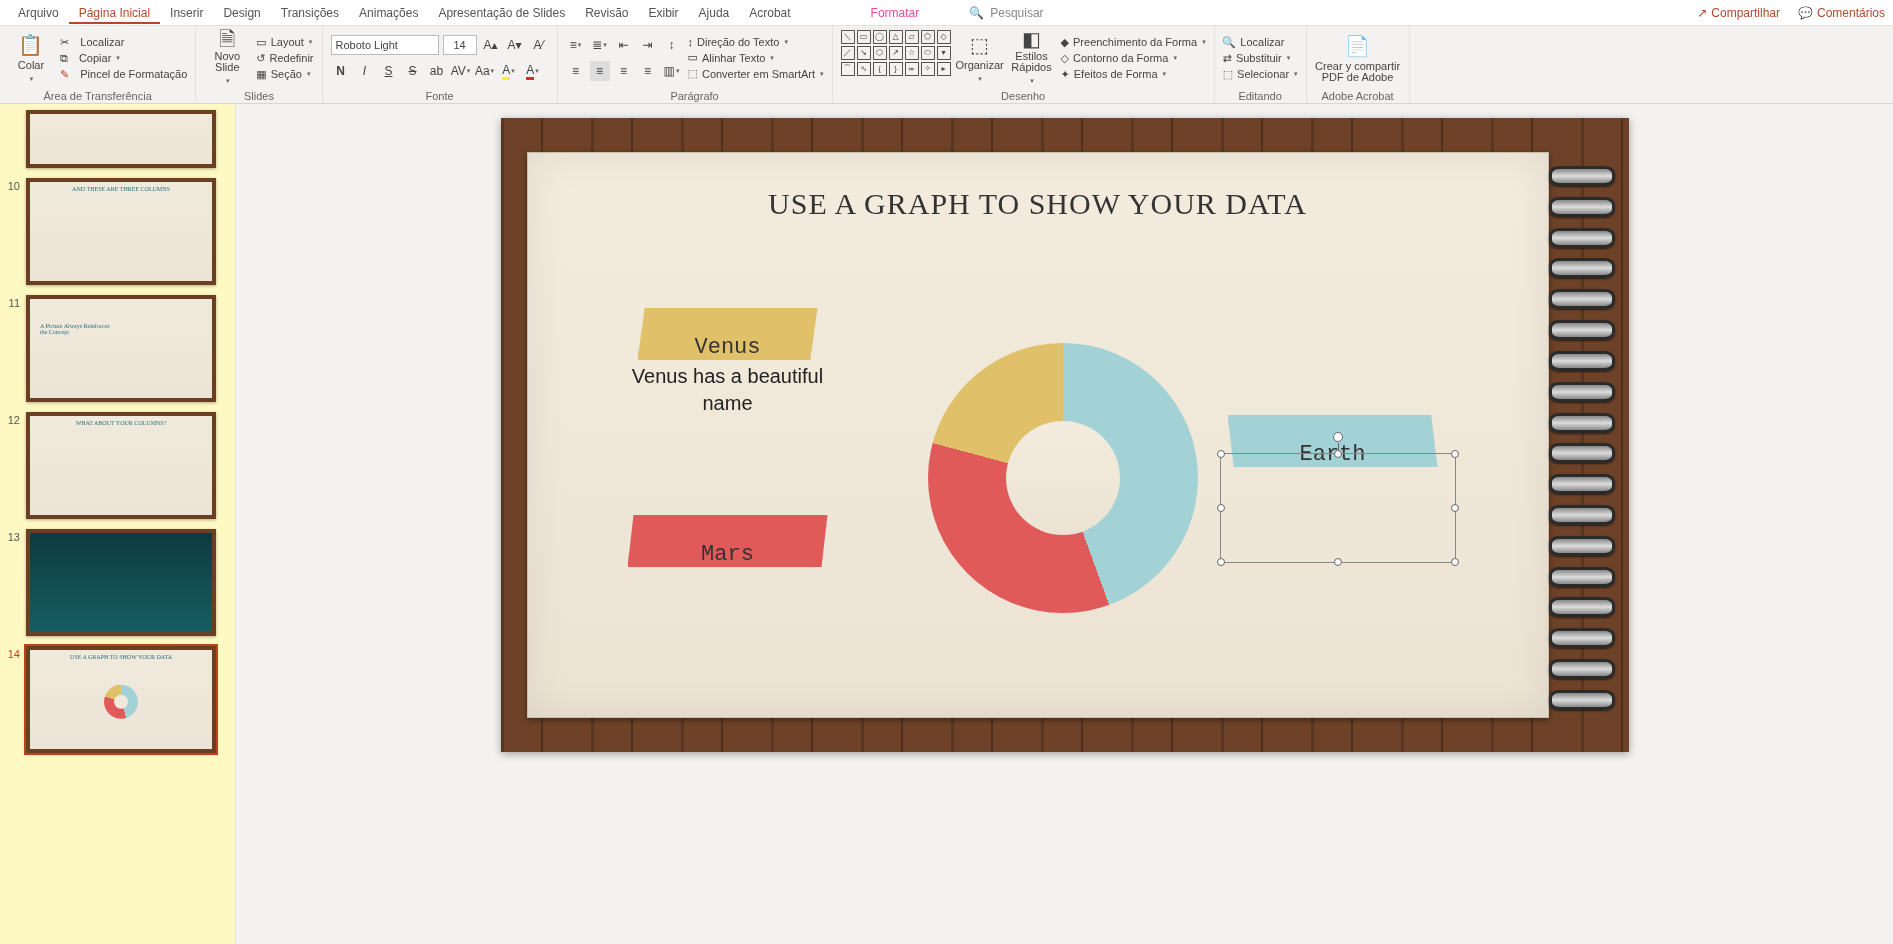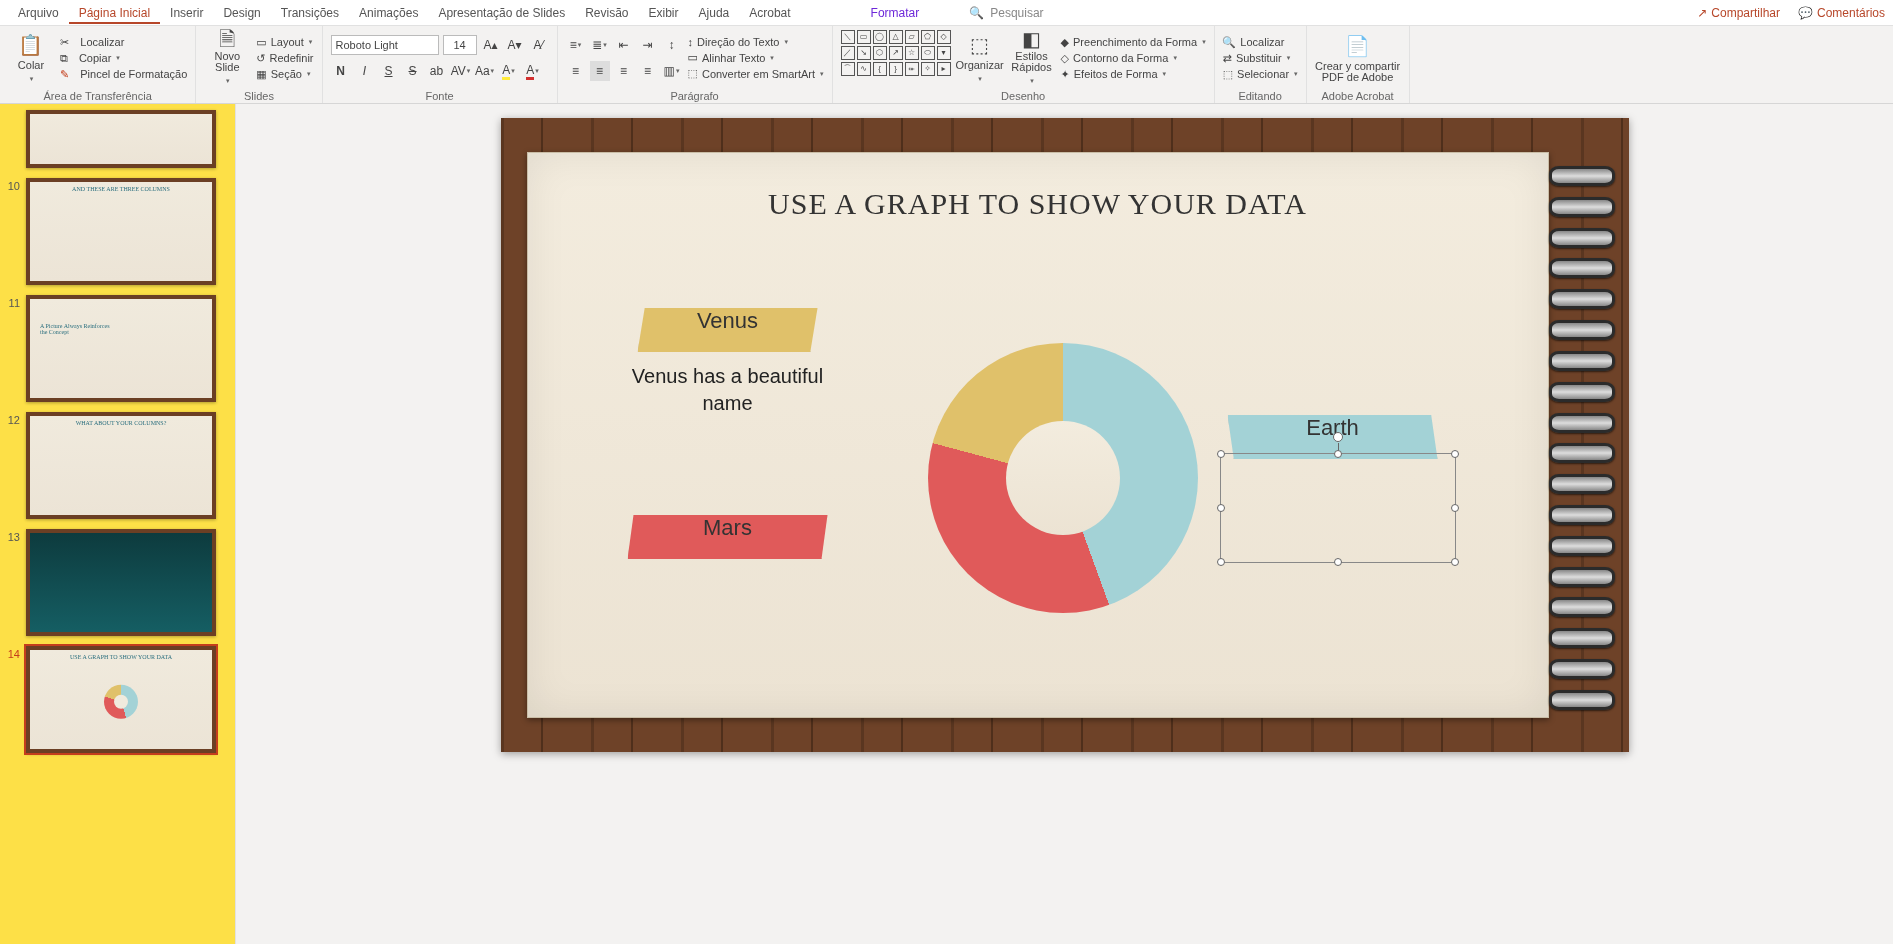--- a/index.html
+++ b/index.html
@@ -2,21 +2,21 @@
 <html><head>
 <meta charset="utf-8">
 <style>
 html,body{margin:0;padding:0;font-family:"Segoe UI",Arial,sans-serif;font-size:12px;color:#444;background:#fff;overflow:hidden}
 *{box-sizing:border-box}
 
 
 .menubar{display:flex;align-items:center;height:26px;padding:0 8px;background:#fff;border-bottom:1px solid #e1e1e1;font-size:12px;color:#555}
 .menubar .mi{padding:4px 10px;cursor:default}
 .menubar .mi.active{color:#b7472a;border-bottom:2px solid #b7472a;padding-bottom:2px}
-.menubar .mi.format{color:#6d28d9}
+.menubar .mi.format{color:#ec4899}
 .menubar .search{margin-left:40px;display:flex;align-items:center;gap:6px;color:#888}
 .menubar .right{margin-left:auto;display:flex;gap:18px;color:#b7472a}
 .menubar .right .ritem{display:flex;align-items:center;gap:4px}
 
 
 .ribbon{display:flex;height:78px;background:#f3f2f1;border-bottom:1px solid #d6d6d6;font-size:11px;color:#444}
 .group{border-right:1px solid #e1e1e1;padding:2px 8px 0 8px;display:flex;flex-direction:column;justify-content:space-between;position:relative}
 .group .label{text-align:center;font-size:11px;color:#666;height:14px;line-height:14px}
 .group .body{flex:1;display:flex;align-items:flex-start;gap:6px;padding-top:2px}
 .bigbtn{display:flex;flex-direction:column;align-items:center;justify-content:center;width:46px;height:56px;gap:2px;text-align:center;font-size:11px;line-height:11px}
@@ -30,21 +30,21 @@
 .ibtn{width:20px;height:20px;display:inline-flex;align-items:center;justify-content:center;font-size:12px}
 
 
 .shapes{display:grid;grid-template-columns:repeat(7,14px);grid-auto-rows:14px;gap:2px}
 .shapes span{border:1px solid #555;font-size:8px;text-align:center;line-height:12px}
 
 
 .workspace{display:flex;height:calc(100vh - 104px);background:#f3f2f1}
 
 
-.thumbs{width:236px;background:#fde047;border-right:1px solid #e1e1e1;overflow-y:auto;padding:6px 14px 6px 4px;position:relative}
+.thumbs{width:236px;background:#fef9c3;border-right:1px solid #e1e1e1;overflow-y:auto;padding:6px 14px 6px 4px;position:relative}
 .thumbs::-webkit-scrollbar{width:14px}
 .thumbs::-webkit-scrollbar-thumb{background:#c8c8c8}
 .trow{display:flex;gap:6px;margin-bottom:10px}
 .tnum{width:16px;text-align:right;font-size:11px;color:#555;padding-top:2px}
 .tslide{width:190px;height:107px;border:1px solid #bbb;background:linear-gradient(#f0eadd,#ece4d6);box-shadow:0 1px 2px rgba(0,0,0,.15);position:relative;overflow:hidden}
 .tslide.woodframe{border:4px solid #6b3f24;box-shadow:0 1px 3px rgba(0,0,0,.3)}
 .trow.sel .tslide{outline:2px solid #c43e1c;outline-offset:0}
 .trow.sel .tnum{color:#c43e1c}
 
 
@@ -61,21 +61,21 @@
     #5a3620}
 .paper{position:absolute;left:26px;top:34px;right:80px;bottom:34px;background:linear-gradient(#f3ecde,#ece3d3);border:1px solid #c9bda6;box-shadow:inset 0 0 40px rgba(0,0,0,.08),0 2px 6px rgba(0,0,0,.4)}
 
 
 .spiral{position:absolute;right:16px;top:44px;bottom:44px;width:64px;display:flex;flex-direction:column;justify-content:space-between}
 .ring{width:64px;height:22px;position:relative}
 .ring::before{content:"";position:absolute;left:0;top:4px;width:60px;height:14px;border:3px solid #2b2b2b;border-radius:10px/8px;background:linear-gradient(#888,#ddd,#888);box-shadow:0 1px 2px rgba(0,0,0,.6)}
 
 
 .stitle{position:absolute;top:34px;left:0;right:0;text-align:center;font-family:'Comic Sans MS','Segoe Script',cursive;font-size:30px;letter-spacing:1px;color:#333;text-transform:uppercase}
-.tape{position:absolute;height:44px;display:flex;align-items:flex-start;justify-content:center;font-family:Liberation Sans, sans-serif;font-size:22px;color:#333;box-shadow:0 2px 3px rgba(0,0,0,.25)}
+.tape{position:absolute;height:52px;display:flex;align-items:flex-end;justify-content:center;font-family:Liberation Mono, monospace;font-size:22px;color:#333;box-shadow:0 2px 3px rgba(0,0,0,.25)}
 .tape::before,.tape::after{content:"";position:absolute;top:0;width:14px;height:100%}
 .tape.y{background:#e0c16a}
 .tape.r{background:#e05a5a}
 .tape.b{background:#a3d2d6}
 .desc{position:absolute;width:220px;text-align:center;font-size:20px;color:#222;line-height:1.35}
 
 
 .donut{position:absolute;left:400px;top:190px;width:270px;height:270px;border-radius:50%;
   background:conic-gradient(#a3d2d6 0deg 160deg,#e05a5a 160deg 285deg,#e0c16a 285deg 360deg)}
 .donut::after{content:"";position:absolute;inset:78px;border-radius:50%;background:linear-gradient(#f3ecde,#ece3d3)}

